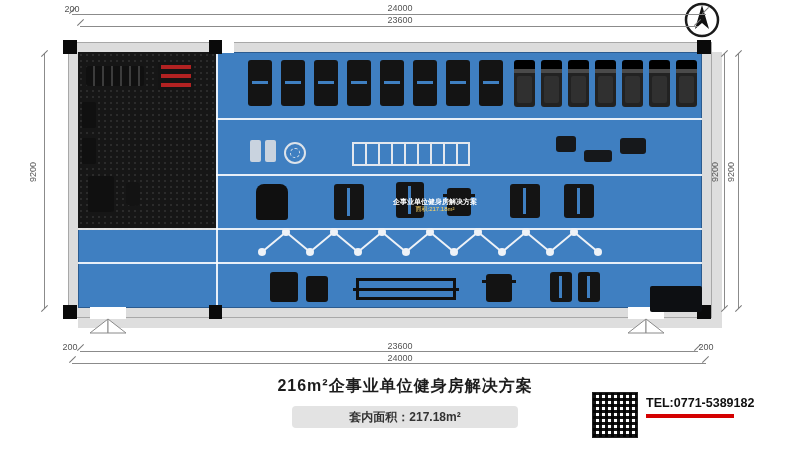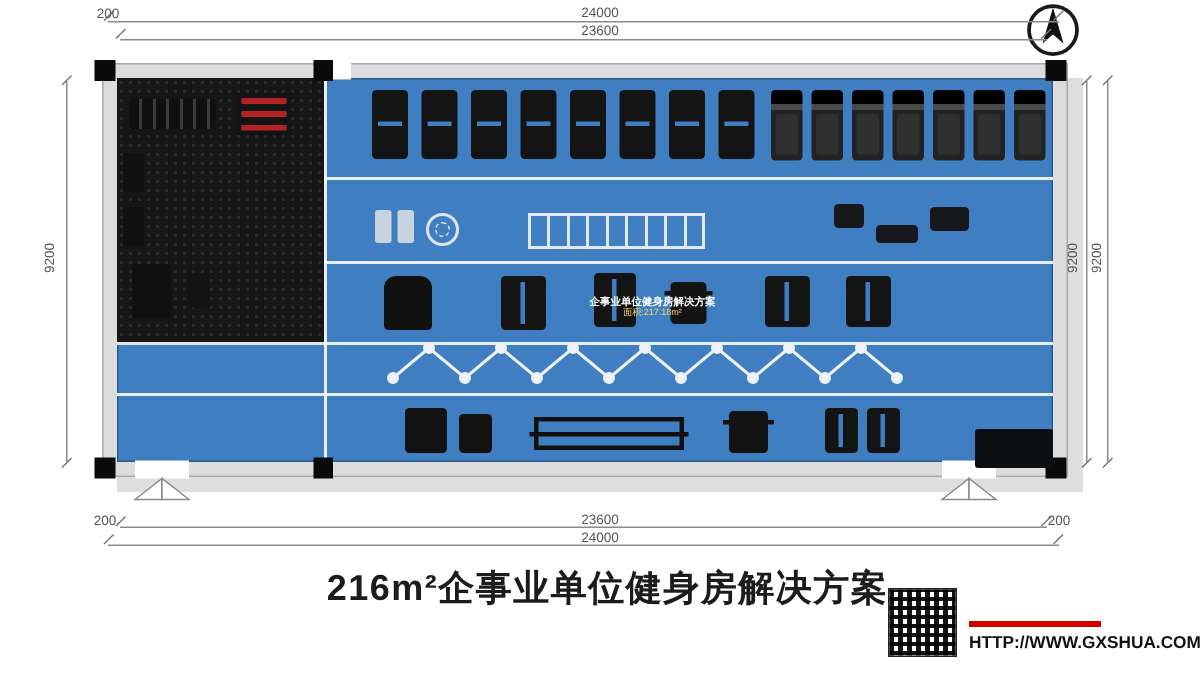--- a/index.html
+++ b/index.html
@@ -26,21 +26,21 @@
   .dim-v::after{bottom:-1px;}
   .dlabel{position:absolute;font-size:9px;color:#555;text-align:center;}
   .vlabel{position:absolute;font-size:9px;color:#555;writing-mode:vertical-rl;transform:rotate(180deg);}
 
   
   .plan-label{left:370px;top:197px;width:130px;text-align:center;line-height:1.3;}
   .plan-label .l1{font-size:7px;font-weight:bold;color:#fff;}
   .plan-label .l2{font-size:6px;color:#ffd866;}
 
   
-  .title-main{left:180px;top:376px;width:450px;text-align:center;font-size:24px;font-weight:bold;color:#1c1c1c;letter-spacing:1px;}
+  .title-main{left:180px;top:376px;width:450px;text-align:center;font-size:16px;font-weight:bold;color:#1c1c1c;letter-spacing:1px;}
   .area-band{left:292px;top:406px;width:226px;height:22px;background:#e3e3e3;border-radius:4px;text-align:center;line-height:22px;font-size:12px;font-weight:bold;color:#333;}
 
   
   .company-name{left:592px;top:372px;width:205px;font-size:13px;font-weight:bold;color:#b00000;white-space:nowrap;}
   .logo-sq{display:inline-block;width:10px;height:10px;background:#111;border:2px solid #b00000;vertical-align:-1px;margin-right:4px;}
   .qr{left:592px;top:392px;width:46px;height:46px;background-color:#fff;border:1px solid #222;
       background-image:repeating-linear-gradient(0deg,rgba(0,0,0,.92) 0 3px,transparent 3px 6px),
                        repeating-linear-gradient(90deg,rgba(0,0,0,.92) 0 3px,transparent 3px 6px);}
   .tel{left:646px;top:396px;font-size:12.5px;font-weight:bold;color:#111;white-space:nowrap;}
   .red-bar{left:646px;top:414px;width:88px;height:4px;background:#d40000;}
@@ -196,18 +196,19 @@
   <span class="dlabel" style="left:355px;top:353px;width:90px;">24000</span>
 
   <div class="dim-v" style="left:44px;top:54px;height:254px;"></div>
   <span class="vlabel" style="left:28px;top:162px;">9200</span>
   <div class="dim-v" style="left:724px;top:54px;height:254px;"></div>
   <div class="dim-v" style="left:738px;top:54px;height:254px;"></div>
   <span class="vlabel" style="left:710px;top:162px;">9200</span>
   <span class="vlabel" style="left:726px;top:162px;">9200</span>
 
   <div class="abs title-main">216m²企事业单位健身房解决方案</div>
+  <div class="abs area-band">套内面积：217.18m²</div>
 
   <div class="abs qr"></div>
+  <div class="abs tel">TEL:0771-5389182</div>
   <div class="abs red-bar"></div>
-  <div class="abs url">HTTP://WWW.GXSHUA.COM</div>
 
 </div>
 
 </body></html>

